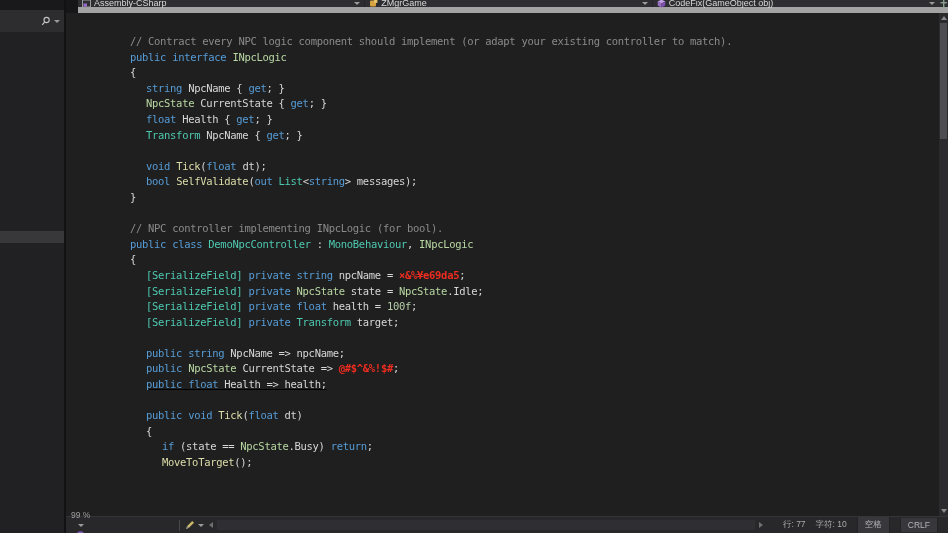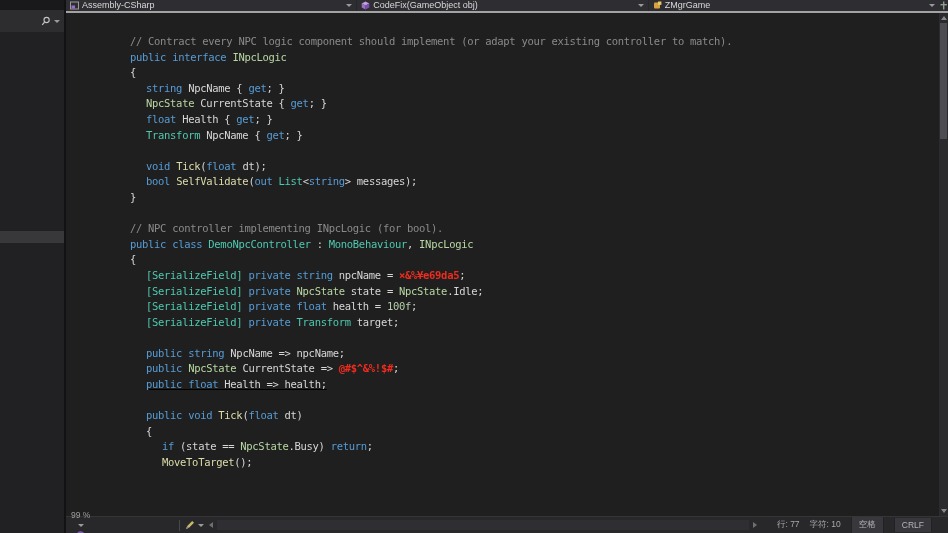--- a/index.html
+++ b/index.html
@@ -10,21 +10,21 @@
   .sidebar { width:66px; flex:none; display:flex; flex-direction:column; background:#212124; border-right:2px solid #121214; position:relative; }
   .sidebar-top { height:10px; background:#19191c; }
   .search-row { height:22px; background:#2d2d30; display:flex; align-items:center; justify-content:flex-end; gap:3px; padding-right:4px; }
   .sidebar-body { flex:1; background:#212124; }
   .sidebar-sel { position:absolute; left:0; top:231px; width:100%; height:12px; background:#38383b; }
 
   
   .main { flex:1; display:flex; flex-direction:column; min-width:0; }
 
   
-  .navbar { height:13px; background:#2e2e32; border-bottom:2px solid #a3a3a3; display:flex; align-items:stretch; position:relative; }
+  .navbar { height:13px; background:#2e2e32; border-bottom:6px solid #a3a3a3; display:flex; align-items:stretch; position:relative;margin-left:12px; }
   .nav-combo { flex:1; display:flex; align-items:center; gap:3px; padding:0 4px; min-width:0; cursor:default; }
   .nav-combo + .nav-combo { border-left:1px solid #27272b; }
   .nav-label { flex:1; font-size:9px; color:#d8d8d8; white-space:nowrap; overflow:hidden; line-height:13px; }
   .caret-down { width:0; height:0; border-left:3px solid transparent; border-right:3px solid transparent; border-top:3px solid #9a9a9a; flex:none; }
   .split-grip { width:9px; flex:none; background:#2e2e32; display:flex; align-items:center; justify-content:center; }
 
   
   .mid { flex:1; display:flex; min-height:0; }
   .code-area { flex:1; background:#1f1f1f; overflow:hidden; padding-top:21px; cursor:text; }
   .code-line { height:15.6px; white-space:pre; font-family:"DejaVu Sans Mono","Liberation Mono",monospace; font-size:10.5px; letter-spacing:-0.3px; line-height:15.6px; }
@@ -37,21 +37,21 @@
   .vs-arrow-down { margin-bottom:3px; width:0; height:0; border-left:3px solid transparent; border-right:3px solid transparent; border-top:4px solid #8a8a8a; }
 
   
   .hscroll { height:17px; flex:none; background:#28282b; border-top:1px solid #353538; display:flex; align-items:center; font-size:8.5px; color:#9e9e9e; }
   .zoom-ctl { display:flex; align-items:center; gap:4px; padding:0 5px; cursor:default;flex-direction:column; }
   .vsep { width:1px; height:11px; background:#48484c; flex:none; }
   .pen-ctl { display:flex; align-items:center; gap:3px; padding:0 5px; cursor:default; }
   .h-arrow-left  { width:0; height:0; border-top:3px solid transparent; border-bottom:3px solid transparent; border-right:4px solid #6f6f73; }
   .h-arrow-right { width:0; height:0; border-top:3px solid transparent; border-bottom:3px solid transparent; border-left:4px solid #6f6f73; }
   .h-track { flex:1; align-self:stretch; margin:3px 4px; background:#2f2f33; }
-  .status-right { display:flex; align-items:center; gap:10px; padding-right:16px; color:#aaaaad; }
+  .status-right { display:flex; align-items:center; gap:10px; padding-right:10px; color:#aaaaad; }
   .status-cell { background:#38383c; border-left:1px solid #222225; border-right:1px solid #222225; padding:2px 7px; color:#b5b5b8; cursor:default; }
 
   .icon-svg { display:block; flex:none; }
 </style>
 </head>
 <body>
 
 <div class="root">
 
   <div class="sidebar">
@@ -73,33 +73,33 @@
       <div class="nav-combo">
         <svg class="icon-svg" width="9" height="9" viewBox="0 0 9 9">
           <rect x="0.5" y="1" width="8" height="7" fill="none" stroke="#9b9b9b" stroke-width="1"></rect>
           <rect x="1.5" y="4.5" width="3.5" height="3" fill="#9b6bd0"></rect>
         </svg>
         <span class="nav-label">Assembly-CSharp</span>
         <span class="caret-down"></span>
       </div>
       <div class="nav-combo">
         <svg class="icon-svg" width="9" height="9" viewBox="0 0 9 9">
+          <rect x="1" y="1.5" width="6" height="6" rx="1" fill="#d8a33e"></rect>
+          <rect x="5" y="0.5" width="3.4" height="3.4" fill="#e8c66a"></rect>
+        </svg>
+        <span class="nav-label">ZMgrGame</span>
+        <span class="caret-down"></span>
+      </div>
+      <div class="nav-combo">
+        <svg class="icon-svg" width="9" height="9" viewBox="0 0 9 9">
           <polygon points="4.5,0.5 8.3,2.5 4.5,4.5 0.7,2.5" fill="#c29fe2"></polygon>
           <polygon points="0.7,2.5 4.5,4.5 4.5,8.5 0.7,6.5" fill="#9a6fc4"></polygon>
           <polygon points="8.3,2.5 4.5,4.5 4.5,8.5 8.3,6.5" fill="#7d4fae"></polygon>
         </svg>
         <span class="nav-label">CodeFix(GameObject obj)</span>
-        <span class="caret-down"></span>
-      </div>
-      <div class="nav-combo">
-        <svg class="icon-svg" width="9" height="9" viewBox="0 0 9 9">
-          <rect x="1" y="1.5" width="6" height="6" rx="1" fill="#d8a33e"></rect>
-          <rect x="5" y="0.5" width="3.4" height="3.4" fill="#e8c66a"></rect>
-        </svg>
-        <span class="nav-label">ZMgrGame</span>
         <span class="caret-down"></span>
       </div>
       <div class="split-grip">
         <svg class="icon-svg" width="7" height="9" viewBox="0 0 7 9">
           <rect x="3" y="0.5" width="1.4" height="8" fill="#8aa08a"></rect>
           <rect x="0.5" y="3" width="6.4" height="1.4" fill="#8aa08a"></rect>
         </svg>
       </div>
     </div>
 

